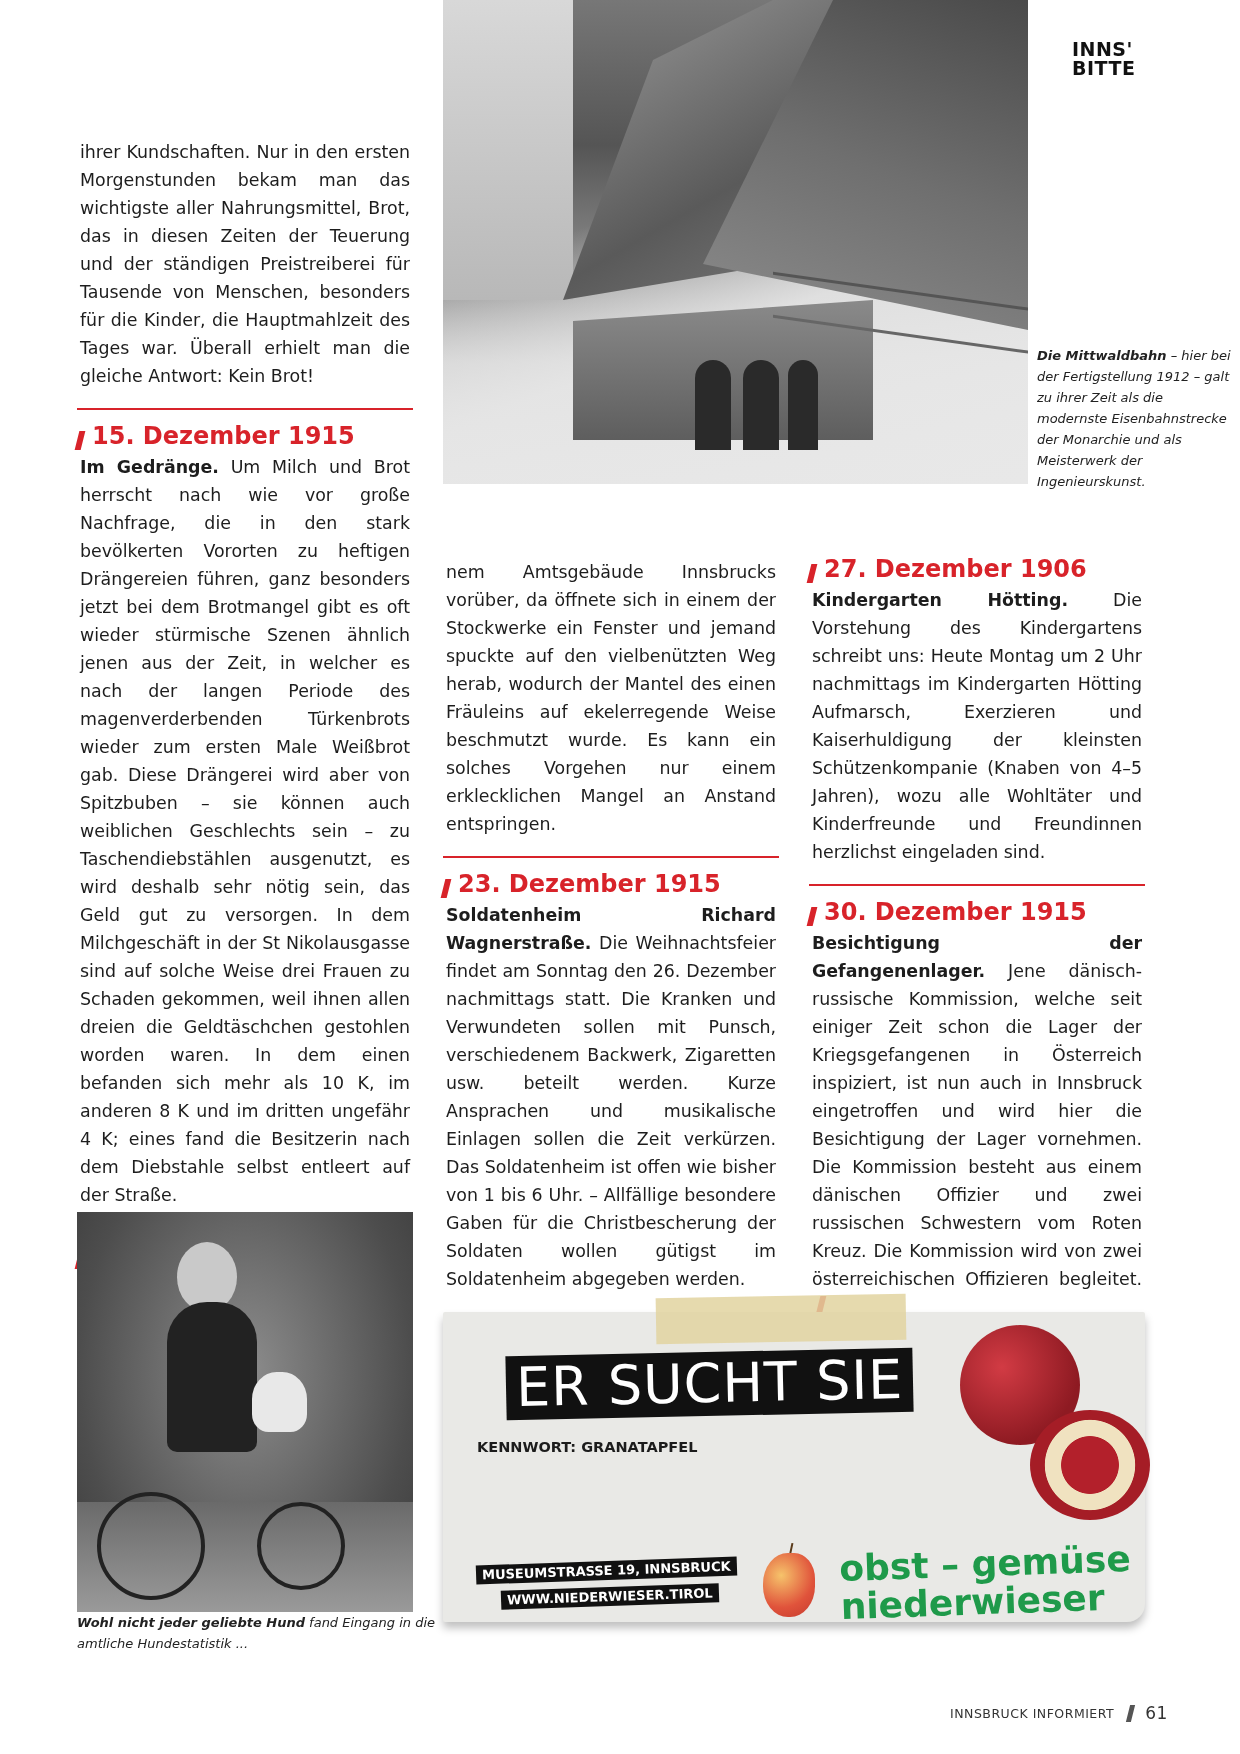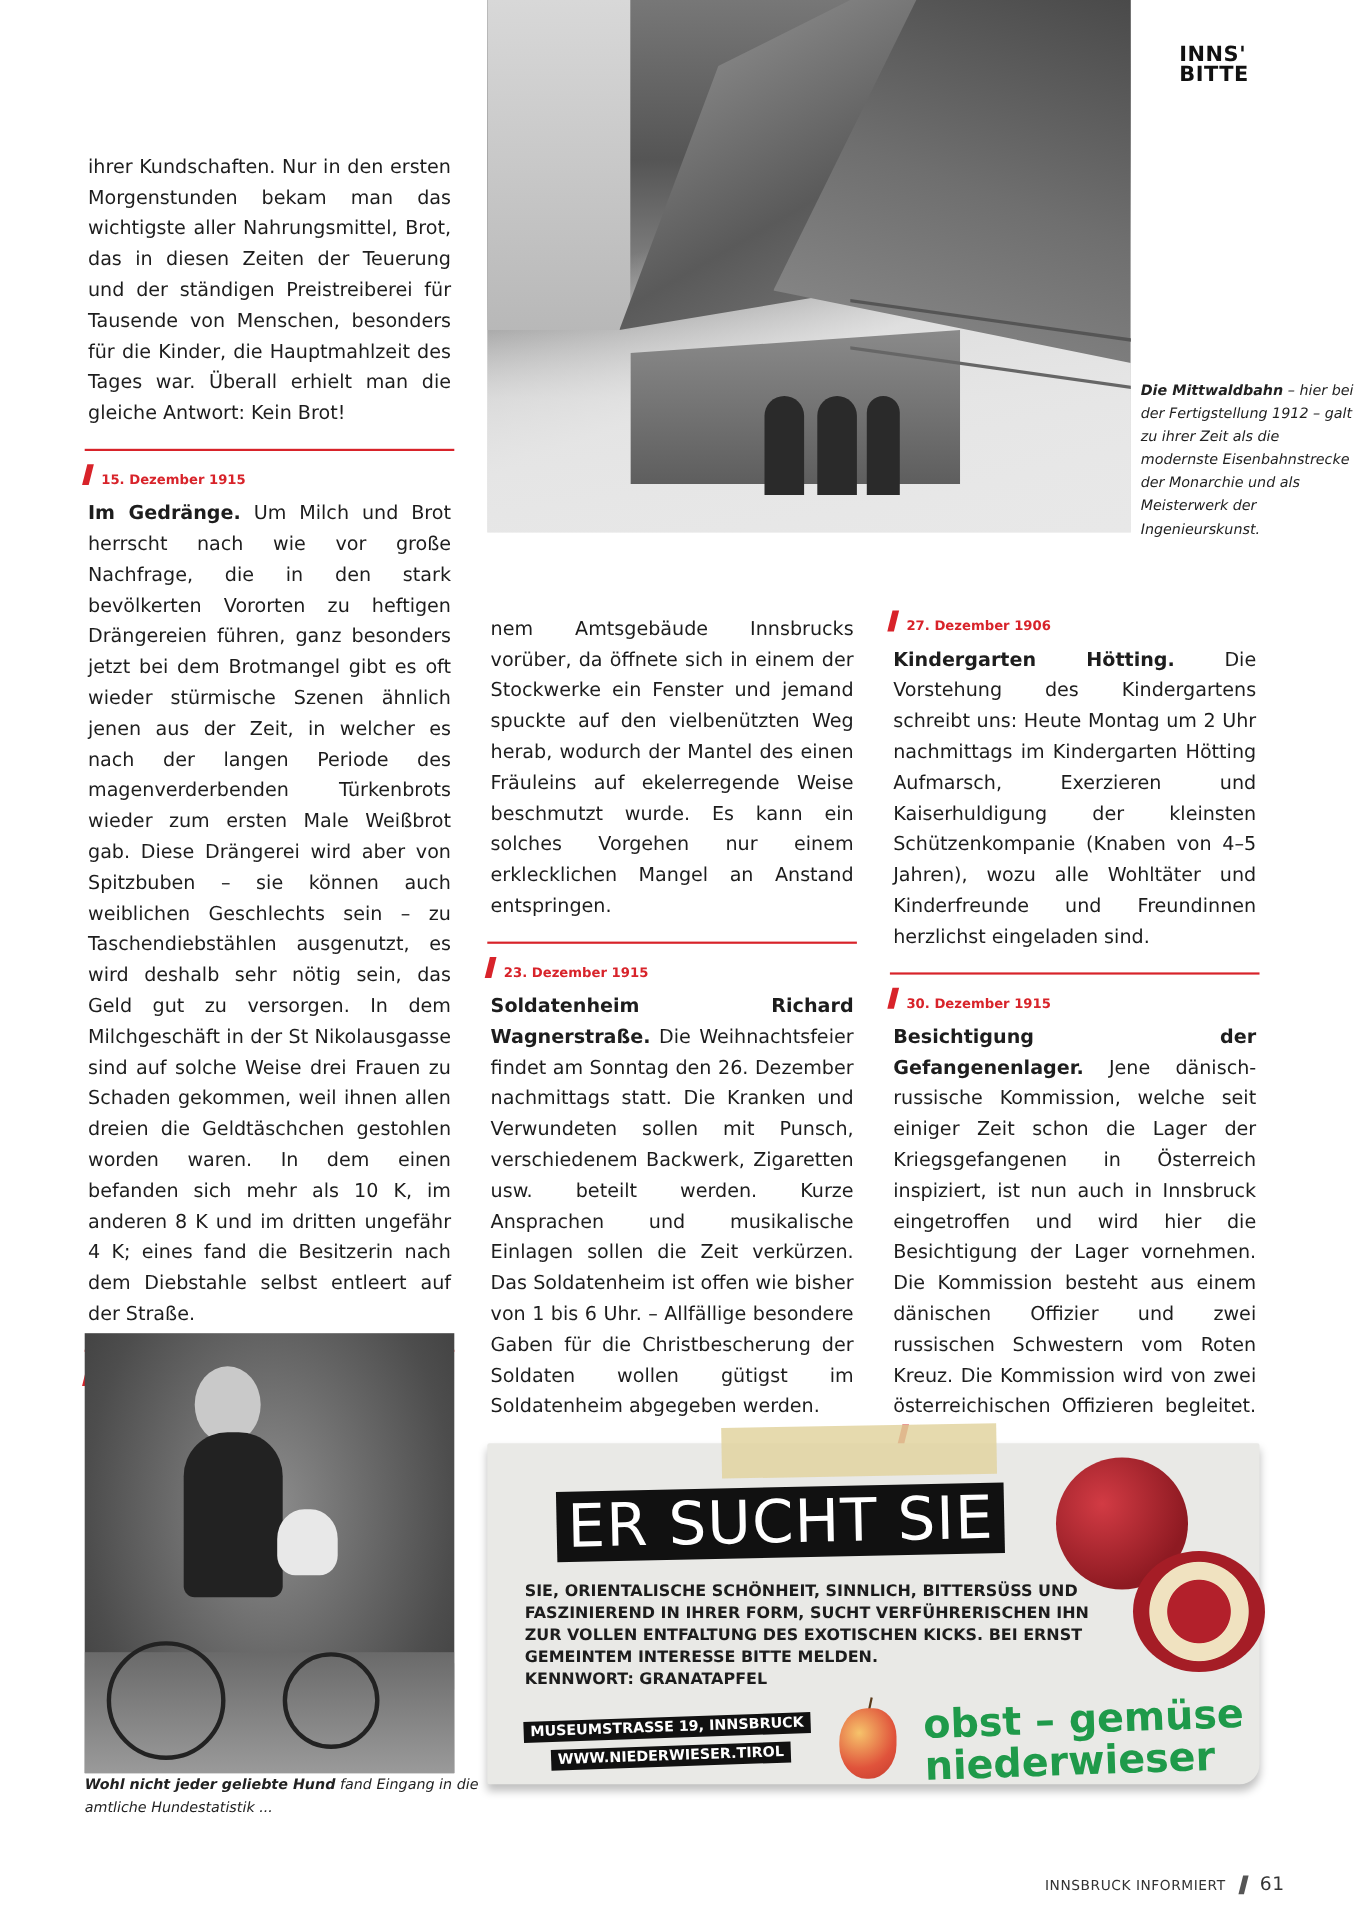--- a/index.html
+++ b/index.html
@@ -27,21 +27,21 @@
   .caption{position:absolute;font-family:"DejaVu Sans",sans-serif;font-style:italic;font-size:13px;line-height:21px;color:#222;}
   .caption b{font-weight:bold;}
   .cap-rail{left:1037px;top:345px;width:200px;}
   .cap-boy{left:77px;top:1612px;width:370px;}
   .col{position:absolute;font-family:"DejaVu Sans",sans-serif;font-size:17.4px;line-height:28px;text-align:justify;color:#1d1d1d;}
   .col p{margin:3px;hyphens:manual;}
   .col1{left:77px;top:135px;width:336px;}
   .col2{left:443px;top:555px;width:336px;}
   .col3{left:809px;top:555px;width:336px;}
   .rule{height:2px;background:#d8232a;margin:18px 0 12px 0;}
-  .date{color:#d8232a;font-weight:bold;font-size:12px;line-height:28px;display:flex;align-items:flex-start;}
+  .date{color:#d8232a;font-weight:bold;font-size:24px;line-height:28px;display:flex;align-items:flex-end;}
   .slash{display:inline-block;width:6px;height:19px;background:#d8232a;transform:skewX(-14deg);margin-right:9px;}
   .lead{font-weight:bold;}
   .end-slash{display:inline-block;width:6px;height:19px;background:#d8232a;transform:skewX(-14deg);margin-left:6px;vertical-align:-2px;}
   .ad{position:absolute;left:443px;top:1312px;width:702px;height:310px;background:#e9e9e6;box-shadow:0 6px 8px rgba(0,0,0,0.25);border-radius:2px 2px 18px 2px;}
   .tape{position:absolute;left:656px;top:1296px;width:250px;height:46px;background:#e2d4a0;opacity:.85;transform:rotate(-1deg);}
   .ad-title{position:absolute;left:506px;top:1352px;background:#111;color:#fff;font-family:"DejaVu Sans",sans-serif;font-size:54px;line-height:60px;padding:2px 10px;transform:rotate(-1.2deg);letter-spacing:1px;}
   .ad-body{position:absolute;left:477px;top:1437px;width:520px;font-family:"DejaVu Sans",sans-serif;font-size:14.5px;line-height:20px;font-weight:bold;color:#1c1c1c;text-transform:uppercase;}
   .ad-body p{margin:0;}
   .ad-tag{position:absolute;background:#111;color:#fff;font-family:"DejaVu Sans",sans-serif;font-size:13px;font-weight:bold;padding:2px 6px;transform:rotate(-2deg);}
   .ad-addr{left:476px;top:1561px;}
@@ -128,21 +128,20 @@
   <div class="wheel" style="left:180px;top:290px;width:80px;height:80px;"></div>
 </div>
 <div class="caption cap-boy">
   <b>Wohl nicht jeder geliebte Hund</b><span> fand Eingang in die amtliche Hundestatistik ...</span>
 </div>
 
 <div class="ad"></div>
 <div class="tape"></div>
 <div class="ad-title">ER SUCHT SIE</div>
 <div class="ad-body">
-  <p>SIE, ORIENTALISCHE SCHÖNHEIT, SINNLICH, BITTERSÜSS UND FASZINIEREND IN IHRER FORM, SUCHT VERFÜHRERISCHEN IHN ZUR VOLLEN ENTFALTUNG DES EXOTISCHEN KICKS. BEI ERNST GEMEINTEM INTERESSE BITTE MELDEN.</p>
   <p>KENNWORT: GRANATAPFEL</p>
 </div>
 <div class="ad-tag ad-addr">MUSEUMSTRASSE 19, INNSBRUCK</div>
 <div class="ad-tag ad-web">WWW.NIEDERWIESER.TIROL</div>
 <div class="pomegranate"></div>
 <div class="pom-half"></div>
 <div class="apple-stem"></div>
 <div class="apple"></div>
 <div class="brand">
   <span>obst – gemüse</span>

